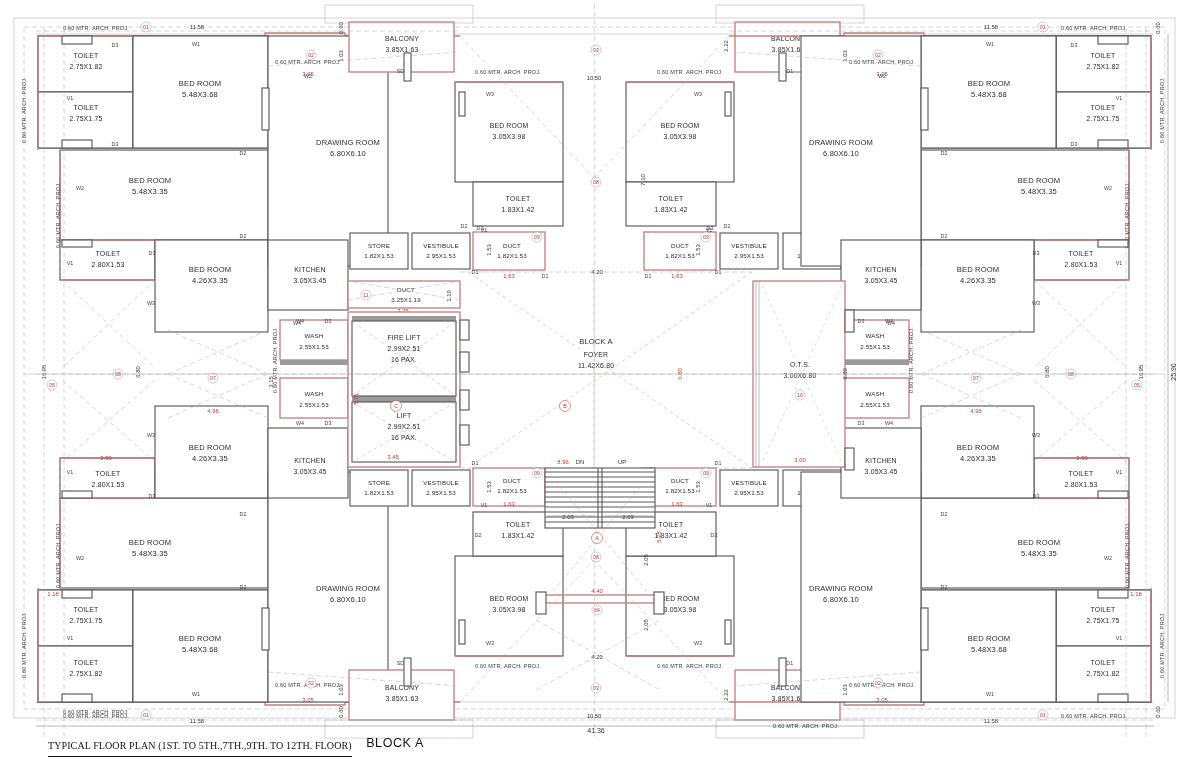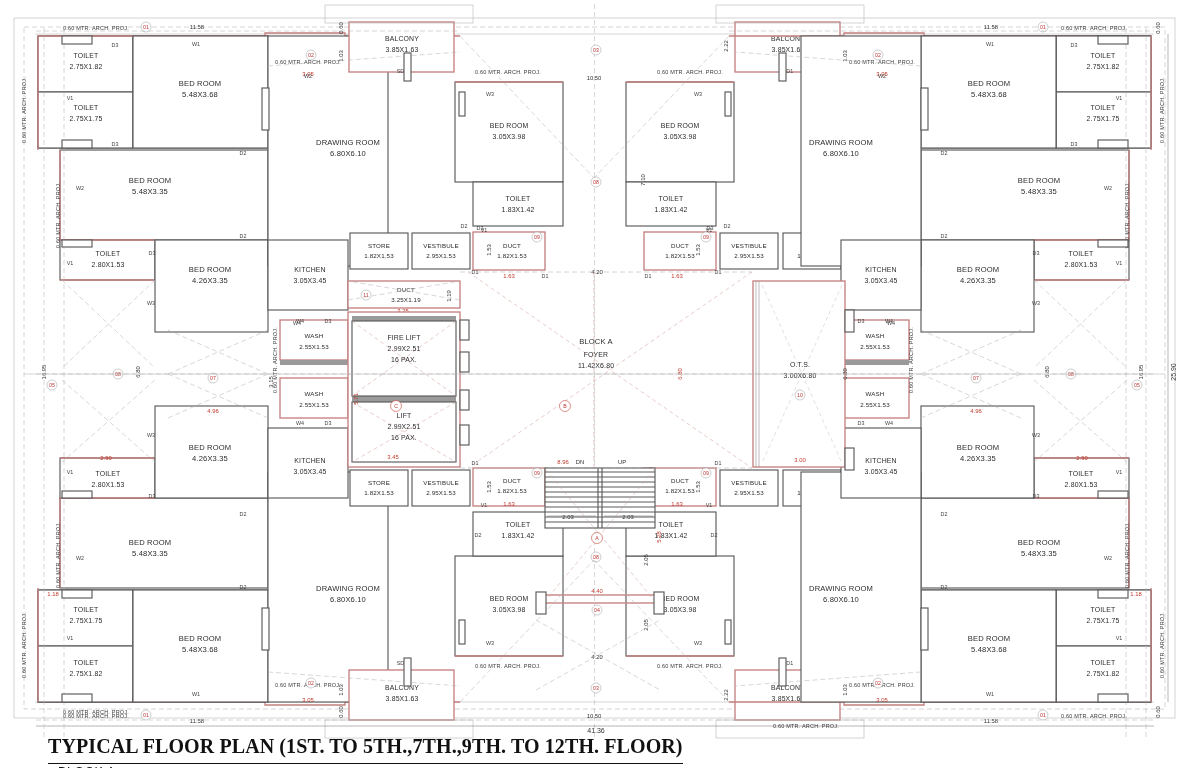--- a/index.html
+++ b/index.html
@@ -1,19 +1,19 @@
 <!DOCTYPE html>
 <html><head>
 <meta charset="utf-8">
 <style>
   html,body{margin:0;padding:0;background:#ffffff;}
   body{width:1189px;height:768px;font-family:"Liberation Sans",sans-serif;color:#1a1a1a;overflow:hidden;position:relative;}
   #plan{position:absolute;left:0;top:0;width:1189px;height:768px;}
   .title-bar{position:absolute;left:48px;top:735px;width:700px;height:26px;}
-  .title-main{font-family:"Liberation Serif",serif;font-size:20px;font-weight:700;letter-spacing:.1px;border-bottom:1.3px solid #111;display:inline-block;padding-bottom:5px;color:#111;}
+  .title-main{font-family:"Liberation Serif",serif;font-size:10px;font-weight:400;letter-spacing:.1px;border-bottom:1.3px solid #111;display:inline-block;padding-bottom:5px;color:#111;}
   .title-sub{font-family:"Liberation Sans",sans-serif;font-size:12.5px;letter-spacing:.6px;color:#111;margin-left:10px;display:inline-block;vertical-align:2px;}
   svg text{font-family:"Liberation Sans",sans-serif;fill:#2a2a2a;}
   .rlbl{font-size:7.6px;letter-spacing:.15px;text-anchor:middle;fill:#2b2b2b;}
   .rlbl.sm{font-size:6.9px;}
   .rlbl.xs{font-size:6.2px;}
   .dim{font-size:5.9px;text-anchor:middle;fill:#333;}
   .dimr{font-size:5.9px;text-anchor:middle;fill:#c0392b;}
   .tag{font-size:5.4px;text-anchor:middle;fill:#444;}
   .proj{font-size:5.5px;text-anchor:middle;fill:#3a3a3a;letter-spacing:.2px;}
   .bubtx{font-size:5.2px;text-anchor:middle;fill:#b33;}

